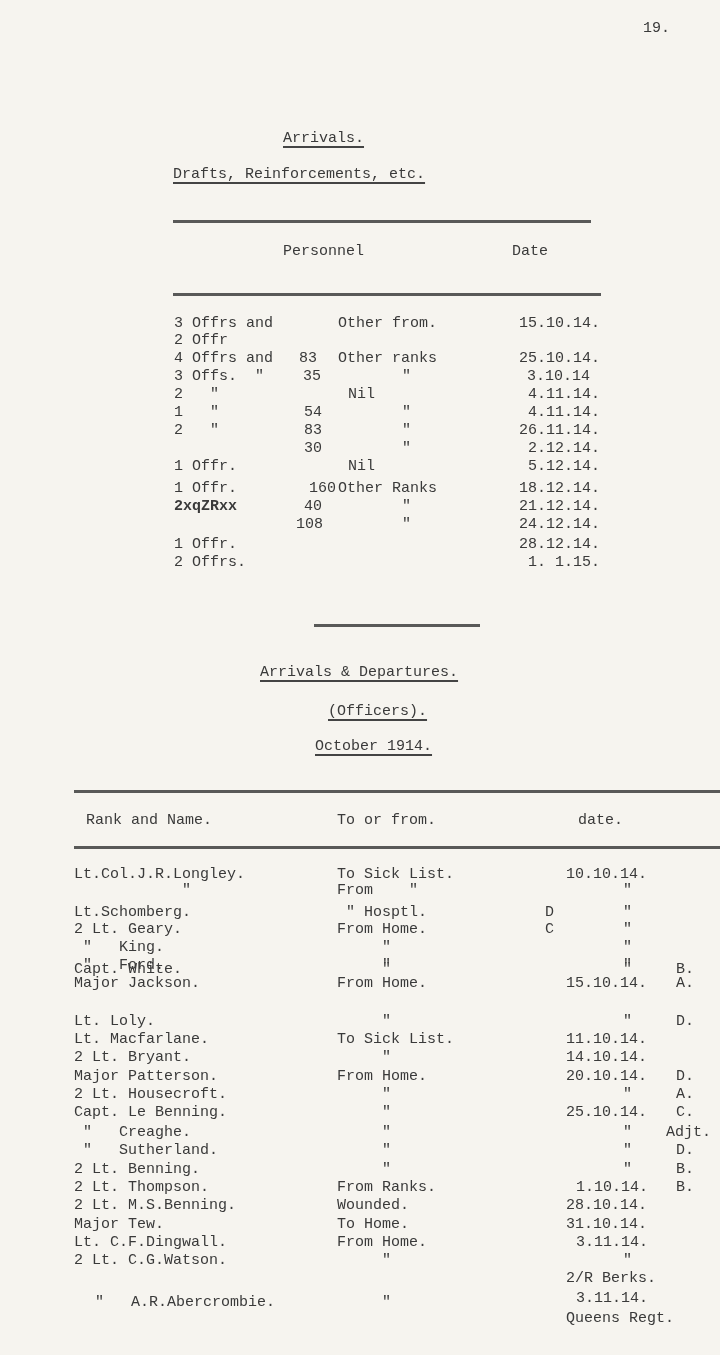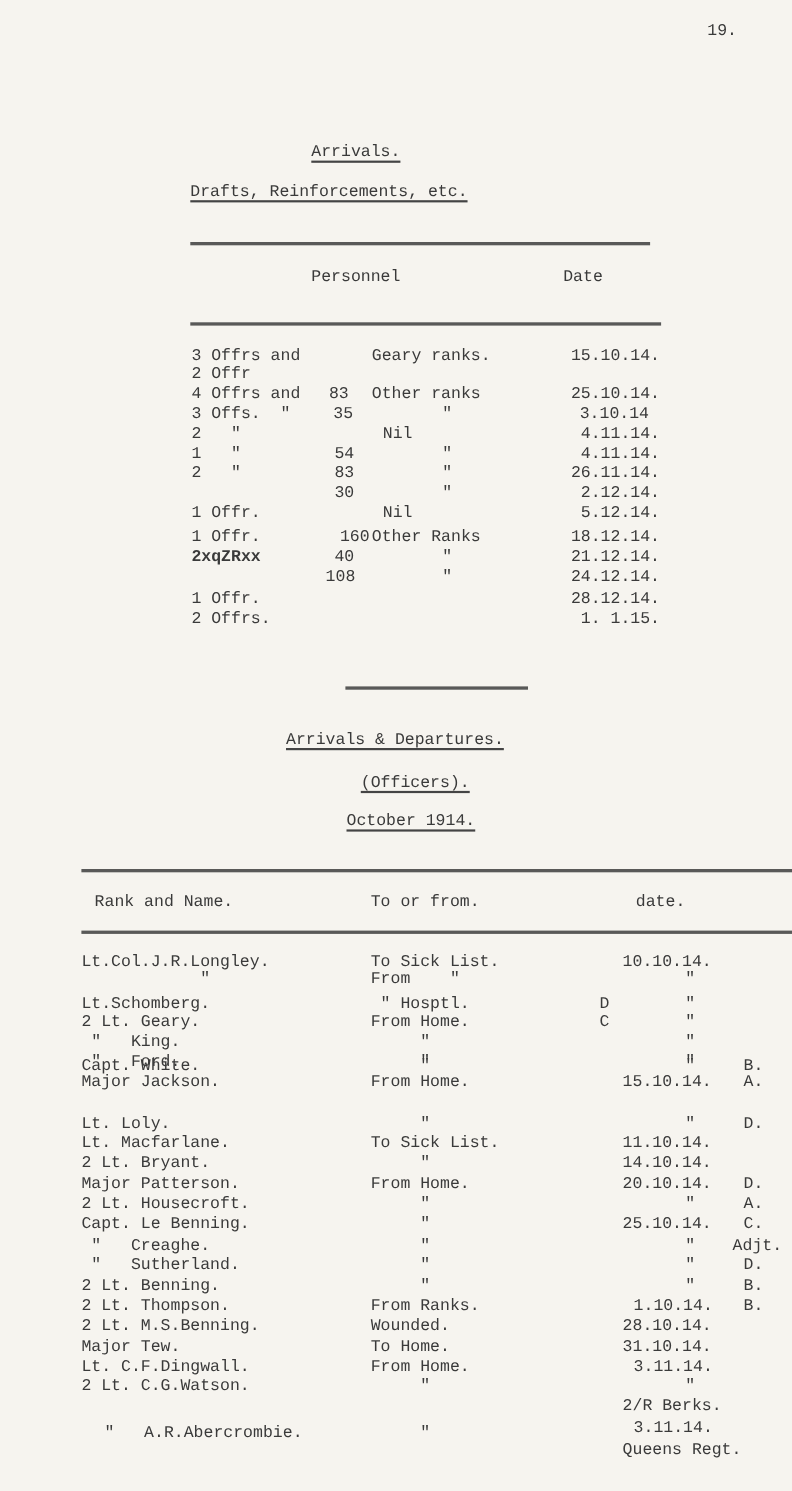--- a/index.html
+++ b/index.html
@@ -29,21 +29,21 @@
   <div class="abs u" style="left:173px; top:166px;">Drafts, Reinforcements, etc.</div>
   <div class="rule" style="left:173px; top:220px; width:418px;"></div>
   <div class="abs" style="left:283px; top:243px;">Personnel</div>
   <div class="abs" style="left:512px; top:243px;">Date</div>
   <div class="rule" style="left:173px; top:293px; width:428px;"></div>
 
   <div>
     <div class="row" style="top:315px;">
       <span class="cell" style="left:174px;">3 Offrs and</span>
       <span class="cell" style="left:299px;"></span>
-      <span class="cell" style="left:338px;">Geary ranks.</span>
+      <span class="cell" style="left:338px;">Other from.</span>
       <span class="cell r" style="left:470px; width:130px;">15.10.14.</span>
     </div>
     <div class="row" style="top:332px;">
       <span class="cell" style="left:174px;">2 Offr</span>
       <span class="cell" style="left:299px;"></span>
       <span class="cell" style="left:338px;"></span>
       <span class="cell r" style="left:470px; width:130px;"></span>
     </div>
     <div class="row" style="top:350px;">
       <span class="cell" style="left:174px;">4 Offrs and</span>

